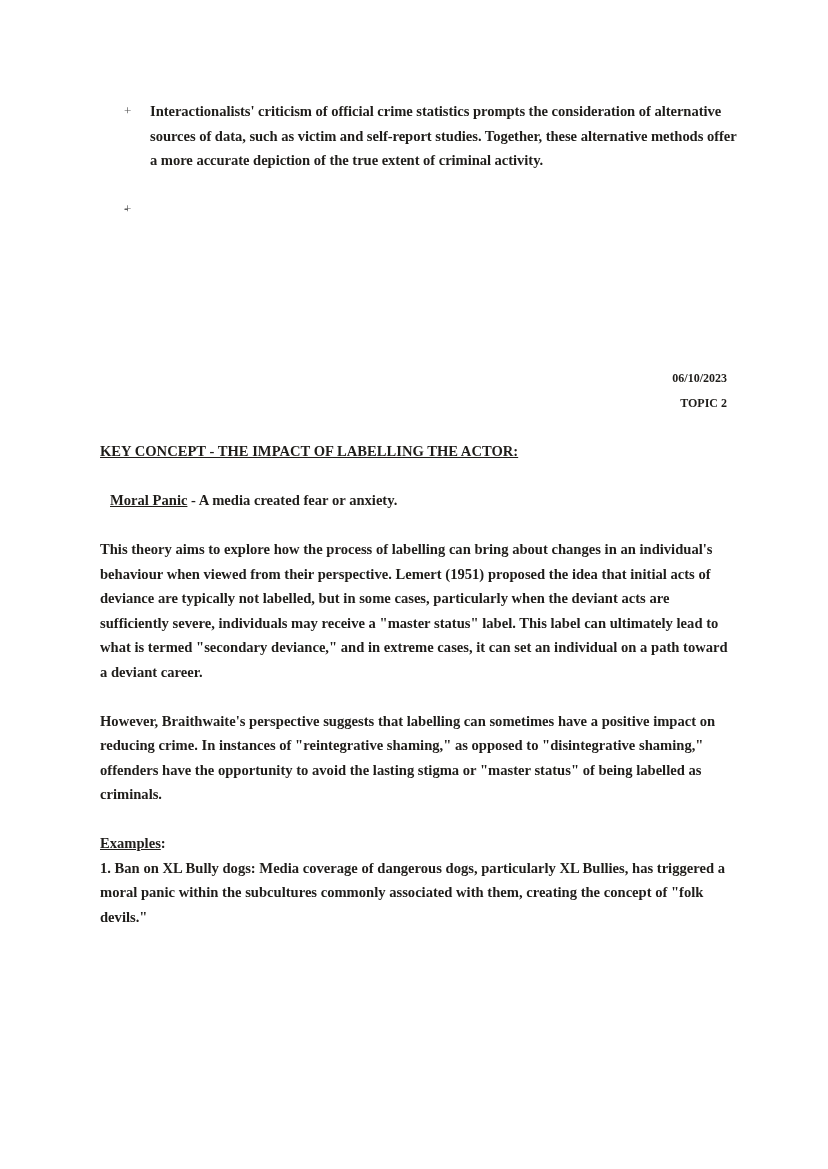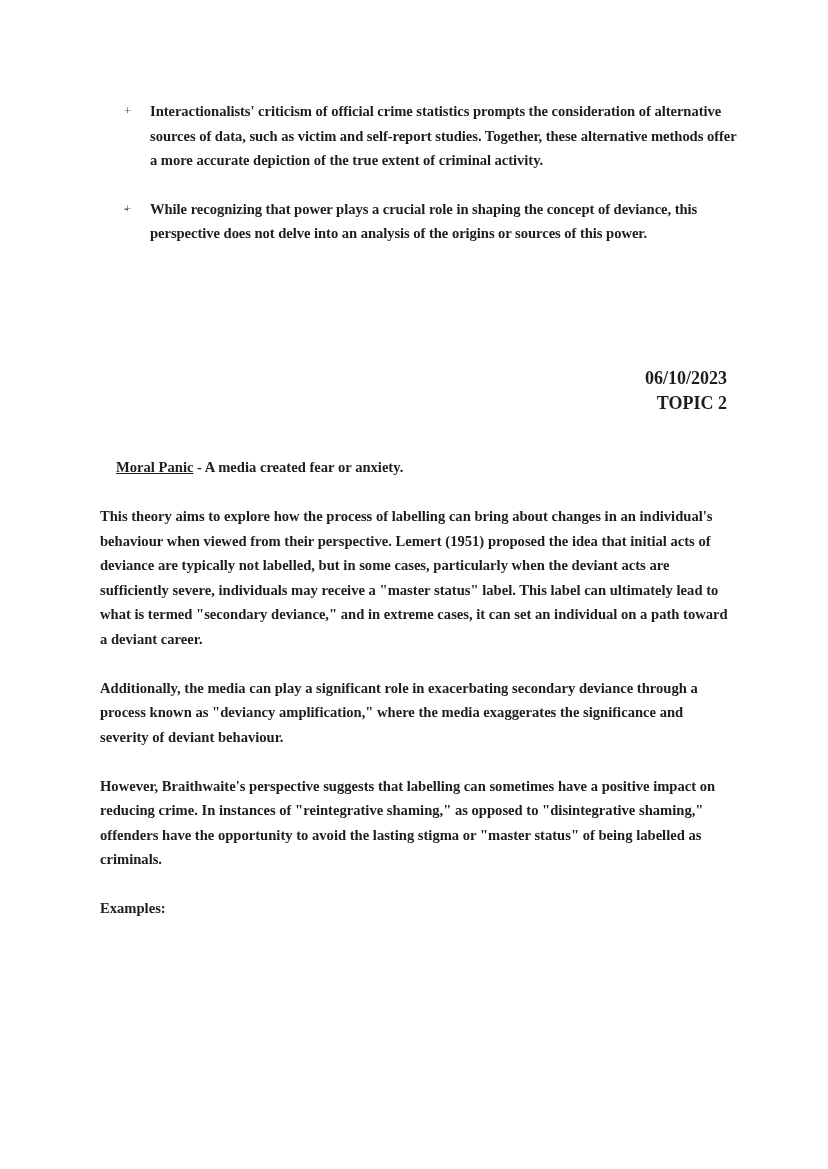--- a/index.html
+++ b/index.html
@@ -45,21 +45,21 @@
       top: 0;
       font-weight: normal;
       color: #555;
       font-size: 13px;
     }
     .date-block {
       position: absolute;
       right: 101px;
       top: 366px;
       text-align: right;
-      font-size: 18px;
+      font-size: 12px;
       font-weight: bold;
       line-height: 24.5px;
     }
     .topic {
     }
     .content {
       position: absolute;
       left: 100px;
       top: 439px;
       width: 630px;
@@ -69,57 +69,57 @@
     }
     .content p {
       margin: 0 0 24.5px 0;
     }
     .u {
       text-decoration: underline;
     }
     .term {
       text-decoration: underline;
     }
-    .defs p { margin: 16px; }
-    .examples-label { }
+    .defs p { margin: 10px; }
+    .examples-label { text-decoration: underline; }
   </style>
 </head>
 <body>
 
 <div class="page">
 
   <ul class="bullet-list">
     <li class="bullet-item">
       <span class="bullet-marker">+</span>
       <span>Interactionalists' criticism of official crime statistics prompts the consideration of alternative sources of data, such as victim and self-report studies. Together, these alternative methods offer a more accurate depiction of the true extent of criminal activity.</span>
     </li>
     <li class="bullet-item">
       <span class="bullet-marker">+</span>
     </li>
     <li class="bullet-item">
       <span class="bullet-marker">-</span>
-      <span>While recognizing that power plays a crucial role in shaping the concept of deviance, this perspective does not delve into an analysis of the origins or sources of this power.</span>
     </li>
   </ul>
 
   <div class="date-block">
     <div>06/10/2023</div>
     <div class="topic">TOPIC 2</div>
   </div>
 
   <div class="content">
+    <p class="u">KEY CONCEPT - THE IMPACT OF LABELLING THE ACTOR:</p>
 
     <div class="defs" style="margin-bottom:24.5px;">
       <p>
         <span class="term">Moral Panic</span><span> - A media created fear or anxiety.</span>
       </p>
     </div>
 
     <p>This theory aims to explore how the process of labelling can bring about changes in an individual's behaviour when viewed from their perspective. Lemert (1951) proposed the idea that initial acts of deviance are typically not labelled, but in some cases, particularly when the deviant acts are sufficiently severe, individuals may receive a "master status" label. This label can ultimately lead to what is termed "secondary deviance," and in extreme cases, it can set an individual on a path toward a deviant career.</p>
-    <p>Additionally, the media can play a significant role in exacerbating secondary deviance through a process known as "deviancy amplification," where the media exaggerates the significance and severity of deviant behaviour.</p>
     <p>However, Braithwaite's perspective suggests that labelling can sometimes have a positive impact on reducing crime. In instances of "reintegrative shaming," as opposed to "disintegrative shaming," offenders have the opportunity to avoid the lasting stigma or "master status" of being labelled as criminals.</p>
 
     <div>
       <div><span class="examples-label">Examples</span><span>:</span></div>
+      <div>1. Ban on XL Bully dogs: Media coverage of dangerous dogs, particularly XL Bullies, has triggered a moral panic within the subcultures commonly associated with them, creating the concept of "folk devils."</div>
     </div>
   </div>
 
 </div>
 
 </body></html>

